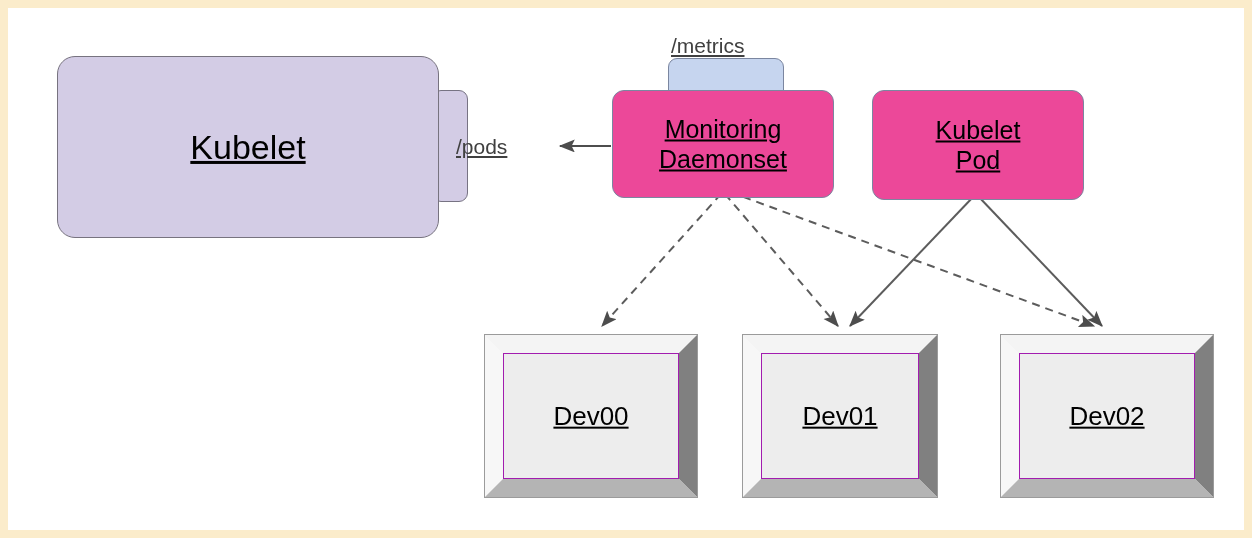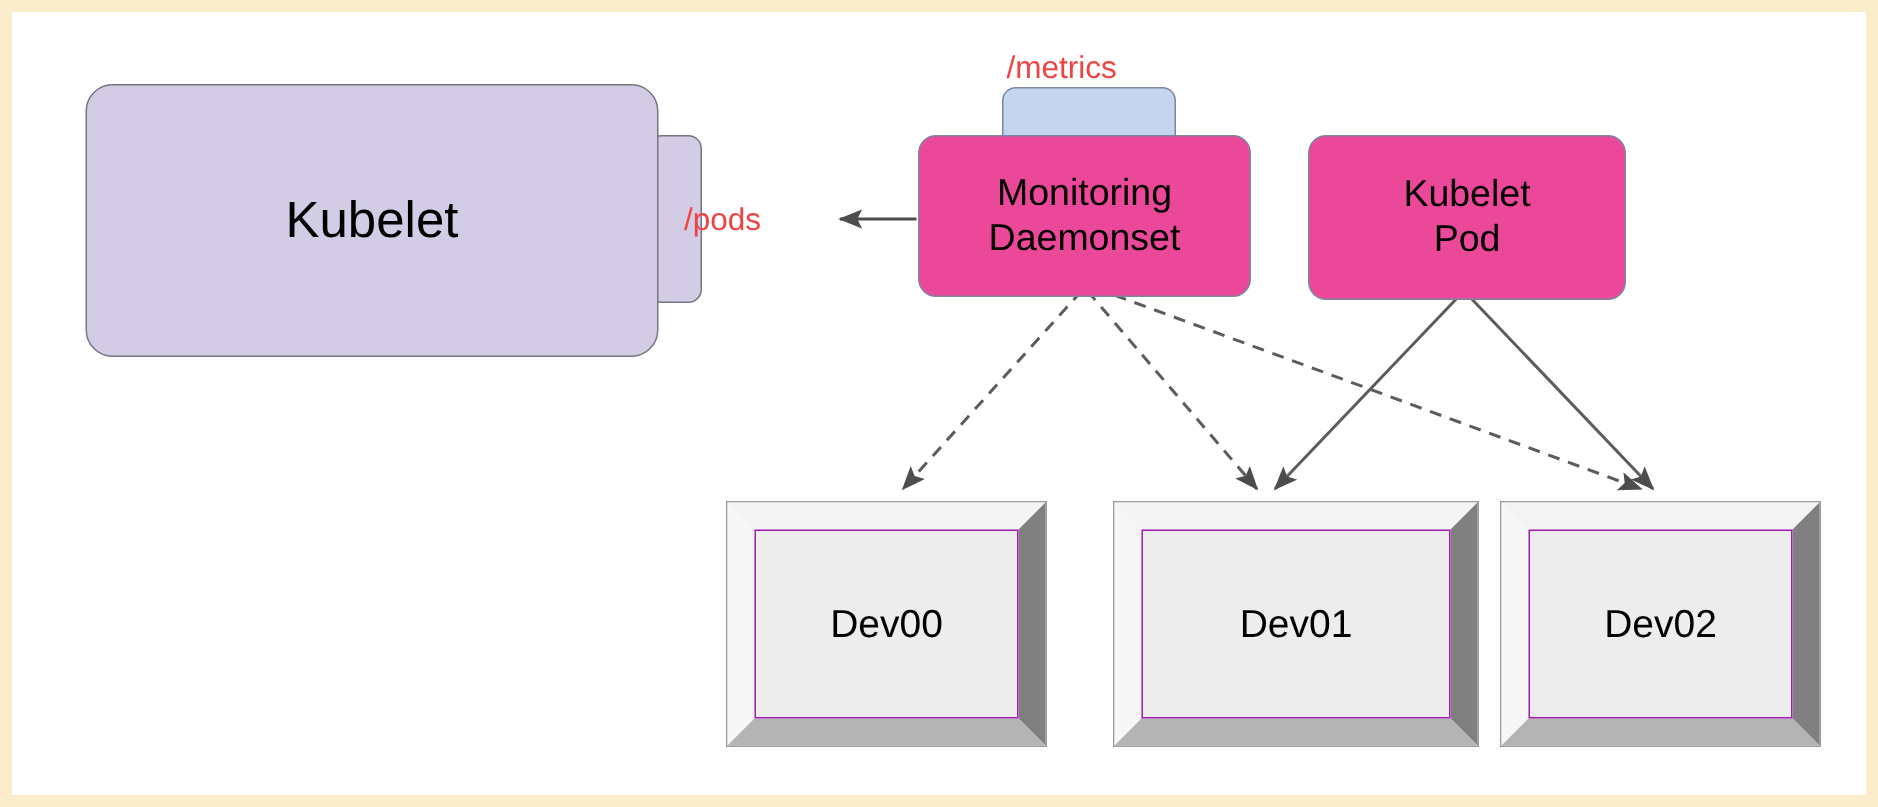--- a/index.html
+++ b/index.html
@@ -46,20 +46,21 @@
     position: absolute;
     left: 0;
     right: 0;
     top: 50%;
     transform: translateY(-50%);
     text-align: center;
     color: #000000;
     line-height: 1.18;
     white-space: pre-line;
     pointer-events: none;
+    text-decoration: underline;
   }
 
   
   .kubelet-group {
     position: absolute;
   }
   .kubelet-tab {
     position: absolute;
     background: #d3cce5;
     border: 1.4px solid #777383;
@@ -92,23 +93,24 @@
     border-radius: 12px;
     box-sizing: border-box;
   }
   .pod-box .node-label {
     font-size: 25px;
   }
 
   
   .endpoint-caption {
     position: absolute;
-    color: #ef4444;
+    color: #404040;
     font-size: 21px;
     white-space: nowrap;
+    text-decoration: underline;
   }
 
   
   .device {
     position: absolute;
     background: #ededed;
     border: 1px solid #9b9b9b;
     box-sizing: border-box;
   }
   .device .bevel {
@@ -238,21 +240,21 @@
         <span class="bv-top"></span>
         <span class="bv-left"></span>
         <span class="bv-right"></span>
         <span class="bv-bottom"></span>
       </div>
       <div class="face">
         <div class="node-label">Dev00</div>
       </div>
     </div>
 
-    <div class="device" style="left:734px; top:326px; width:244px; height:164px;">
+    <div class="device" style="left:734px; top:326px; width:196px; height:164px;">
       <div class="bevel">
         <span class="bv-top"></span>
         <span class="bv-left"></span>
         <span class="bv-right"></span>
         <span class="bv-bottom"></span>
       </div>
       <div class="face">
         <div class="node-label">Dev01</div>
       </div>
     </div>

